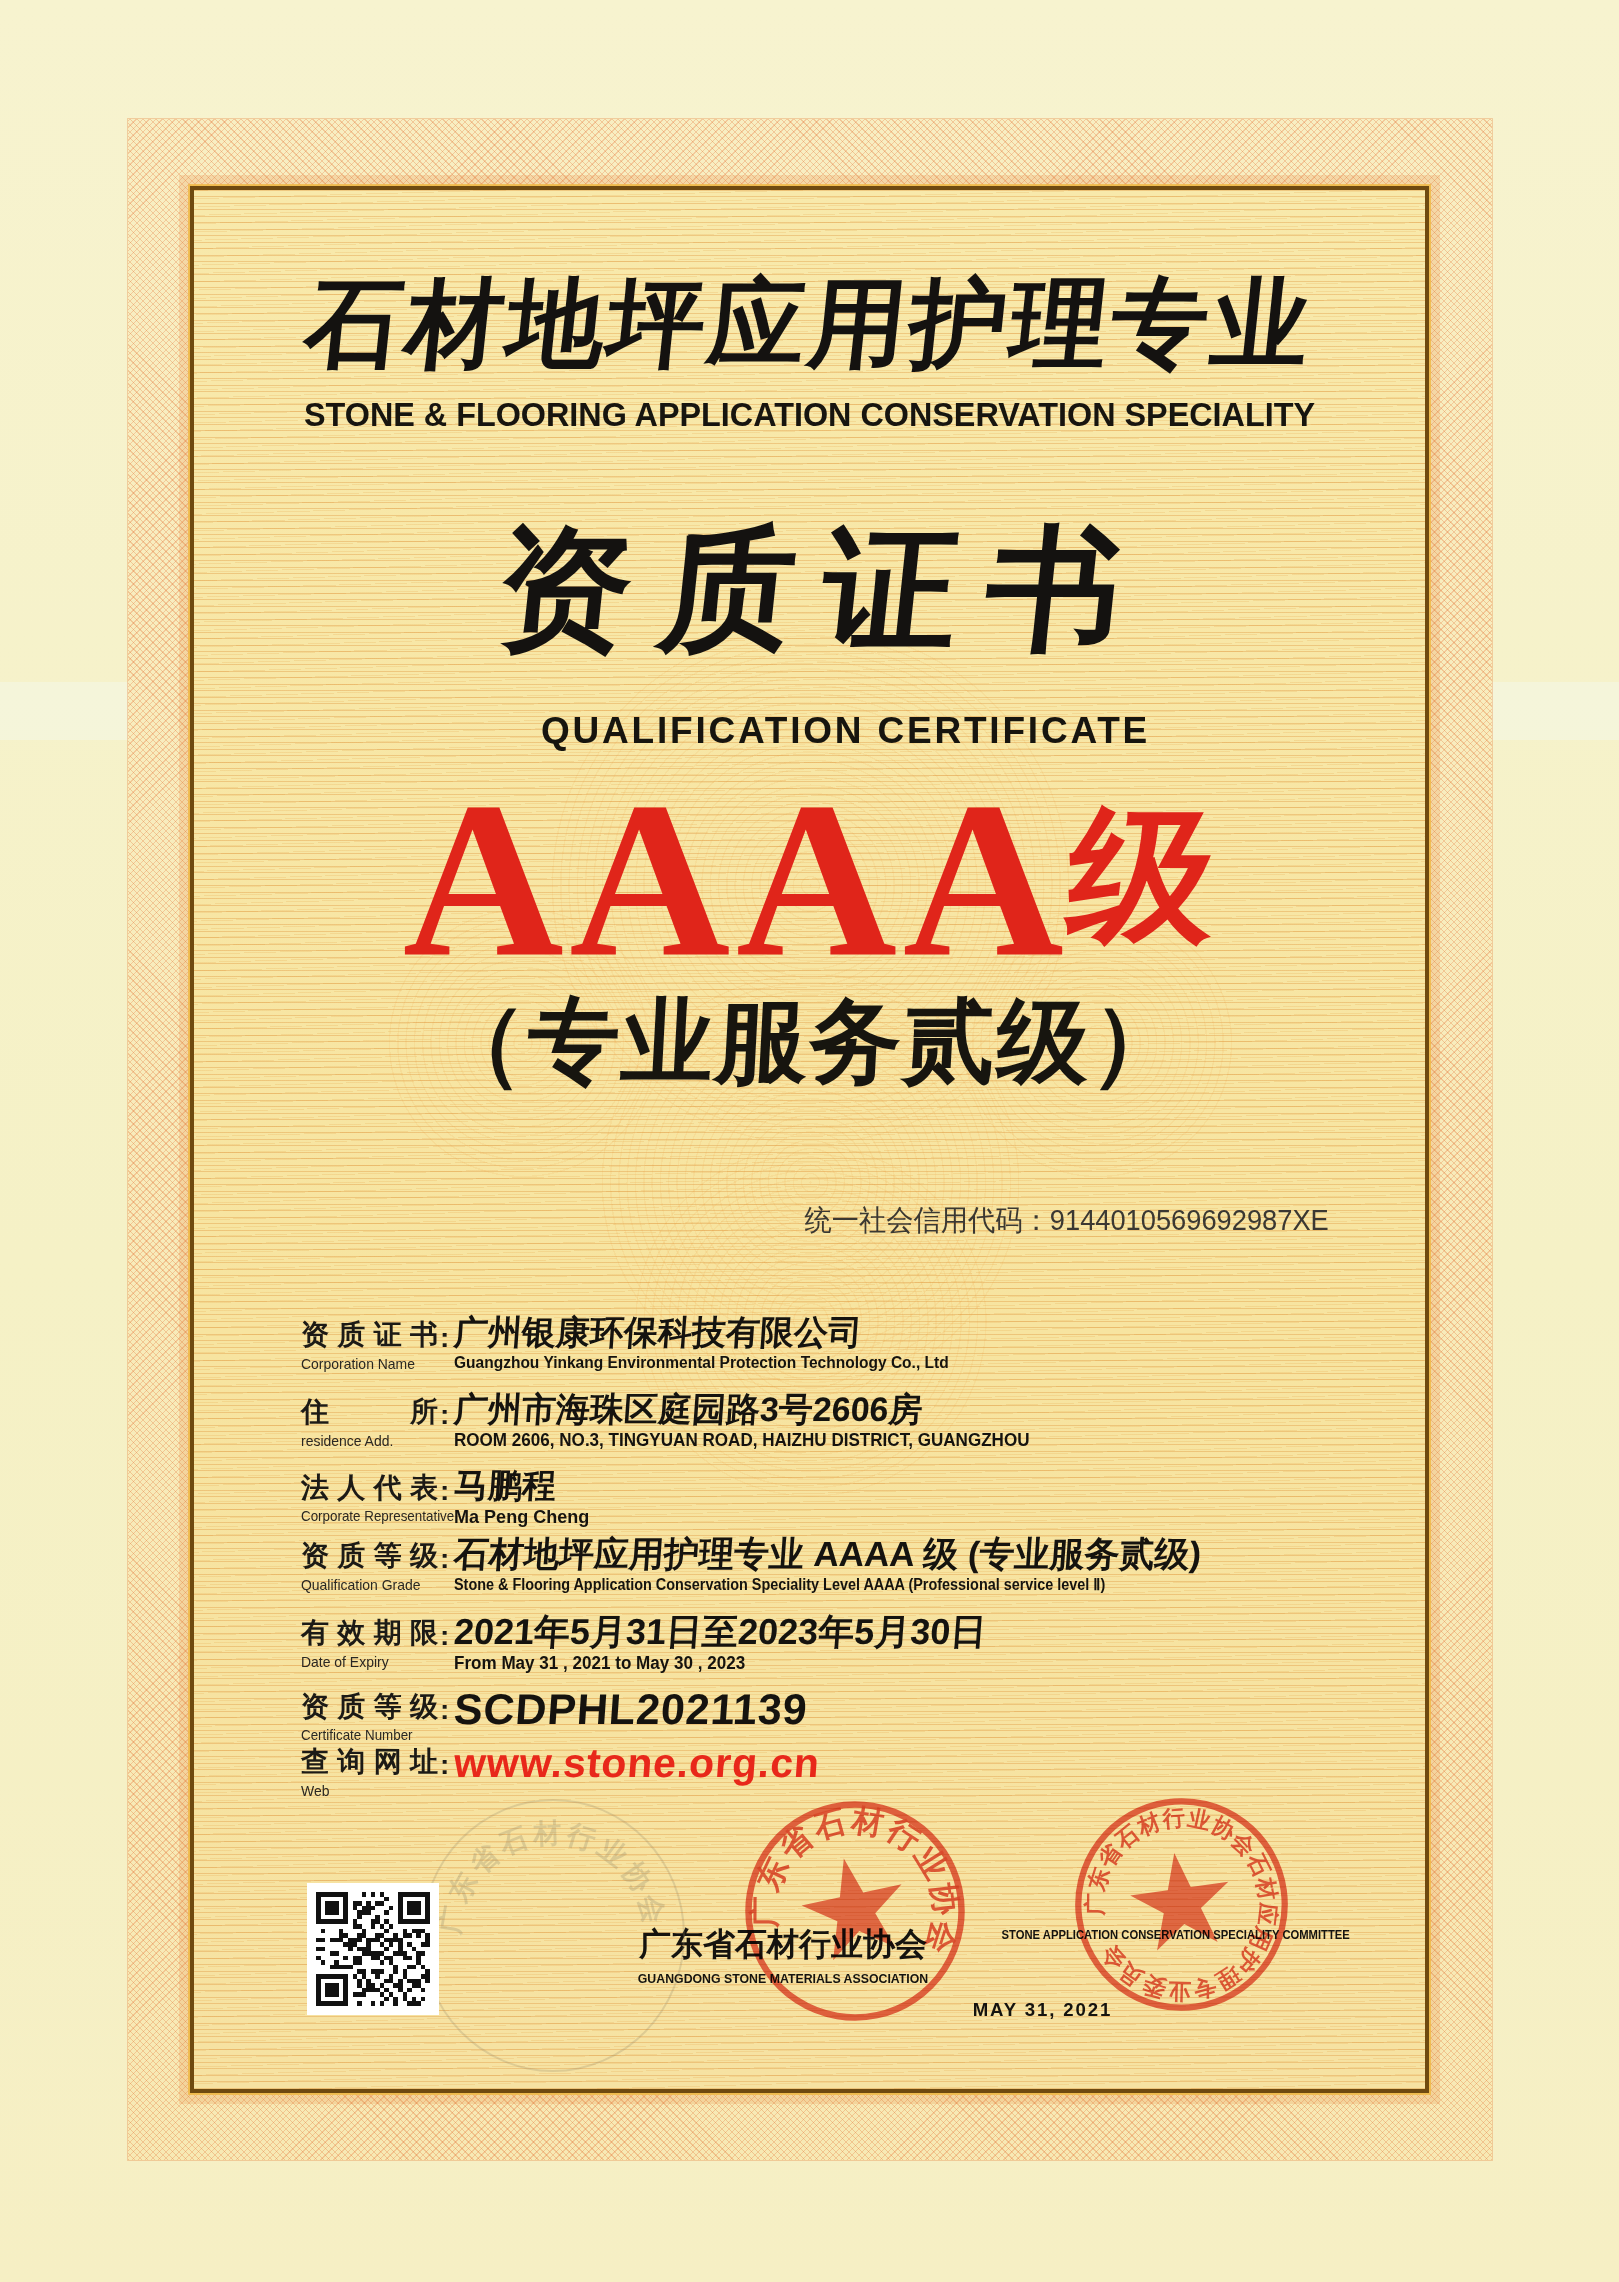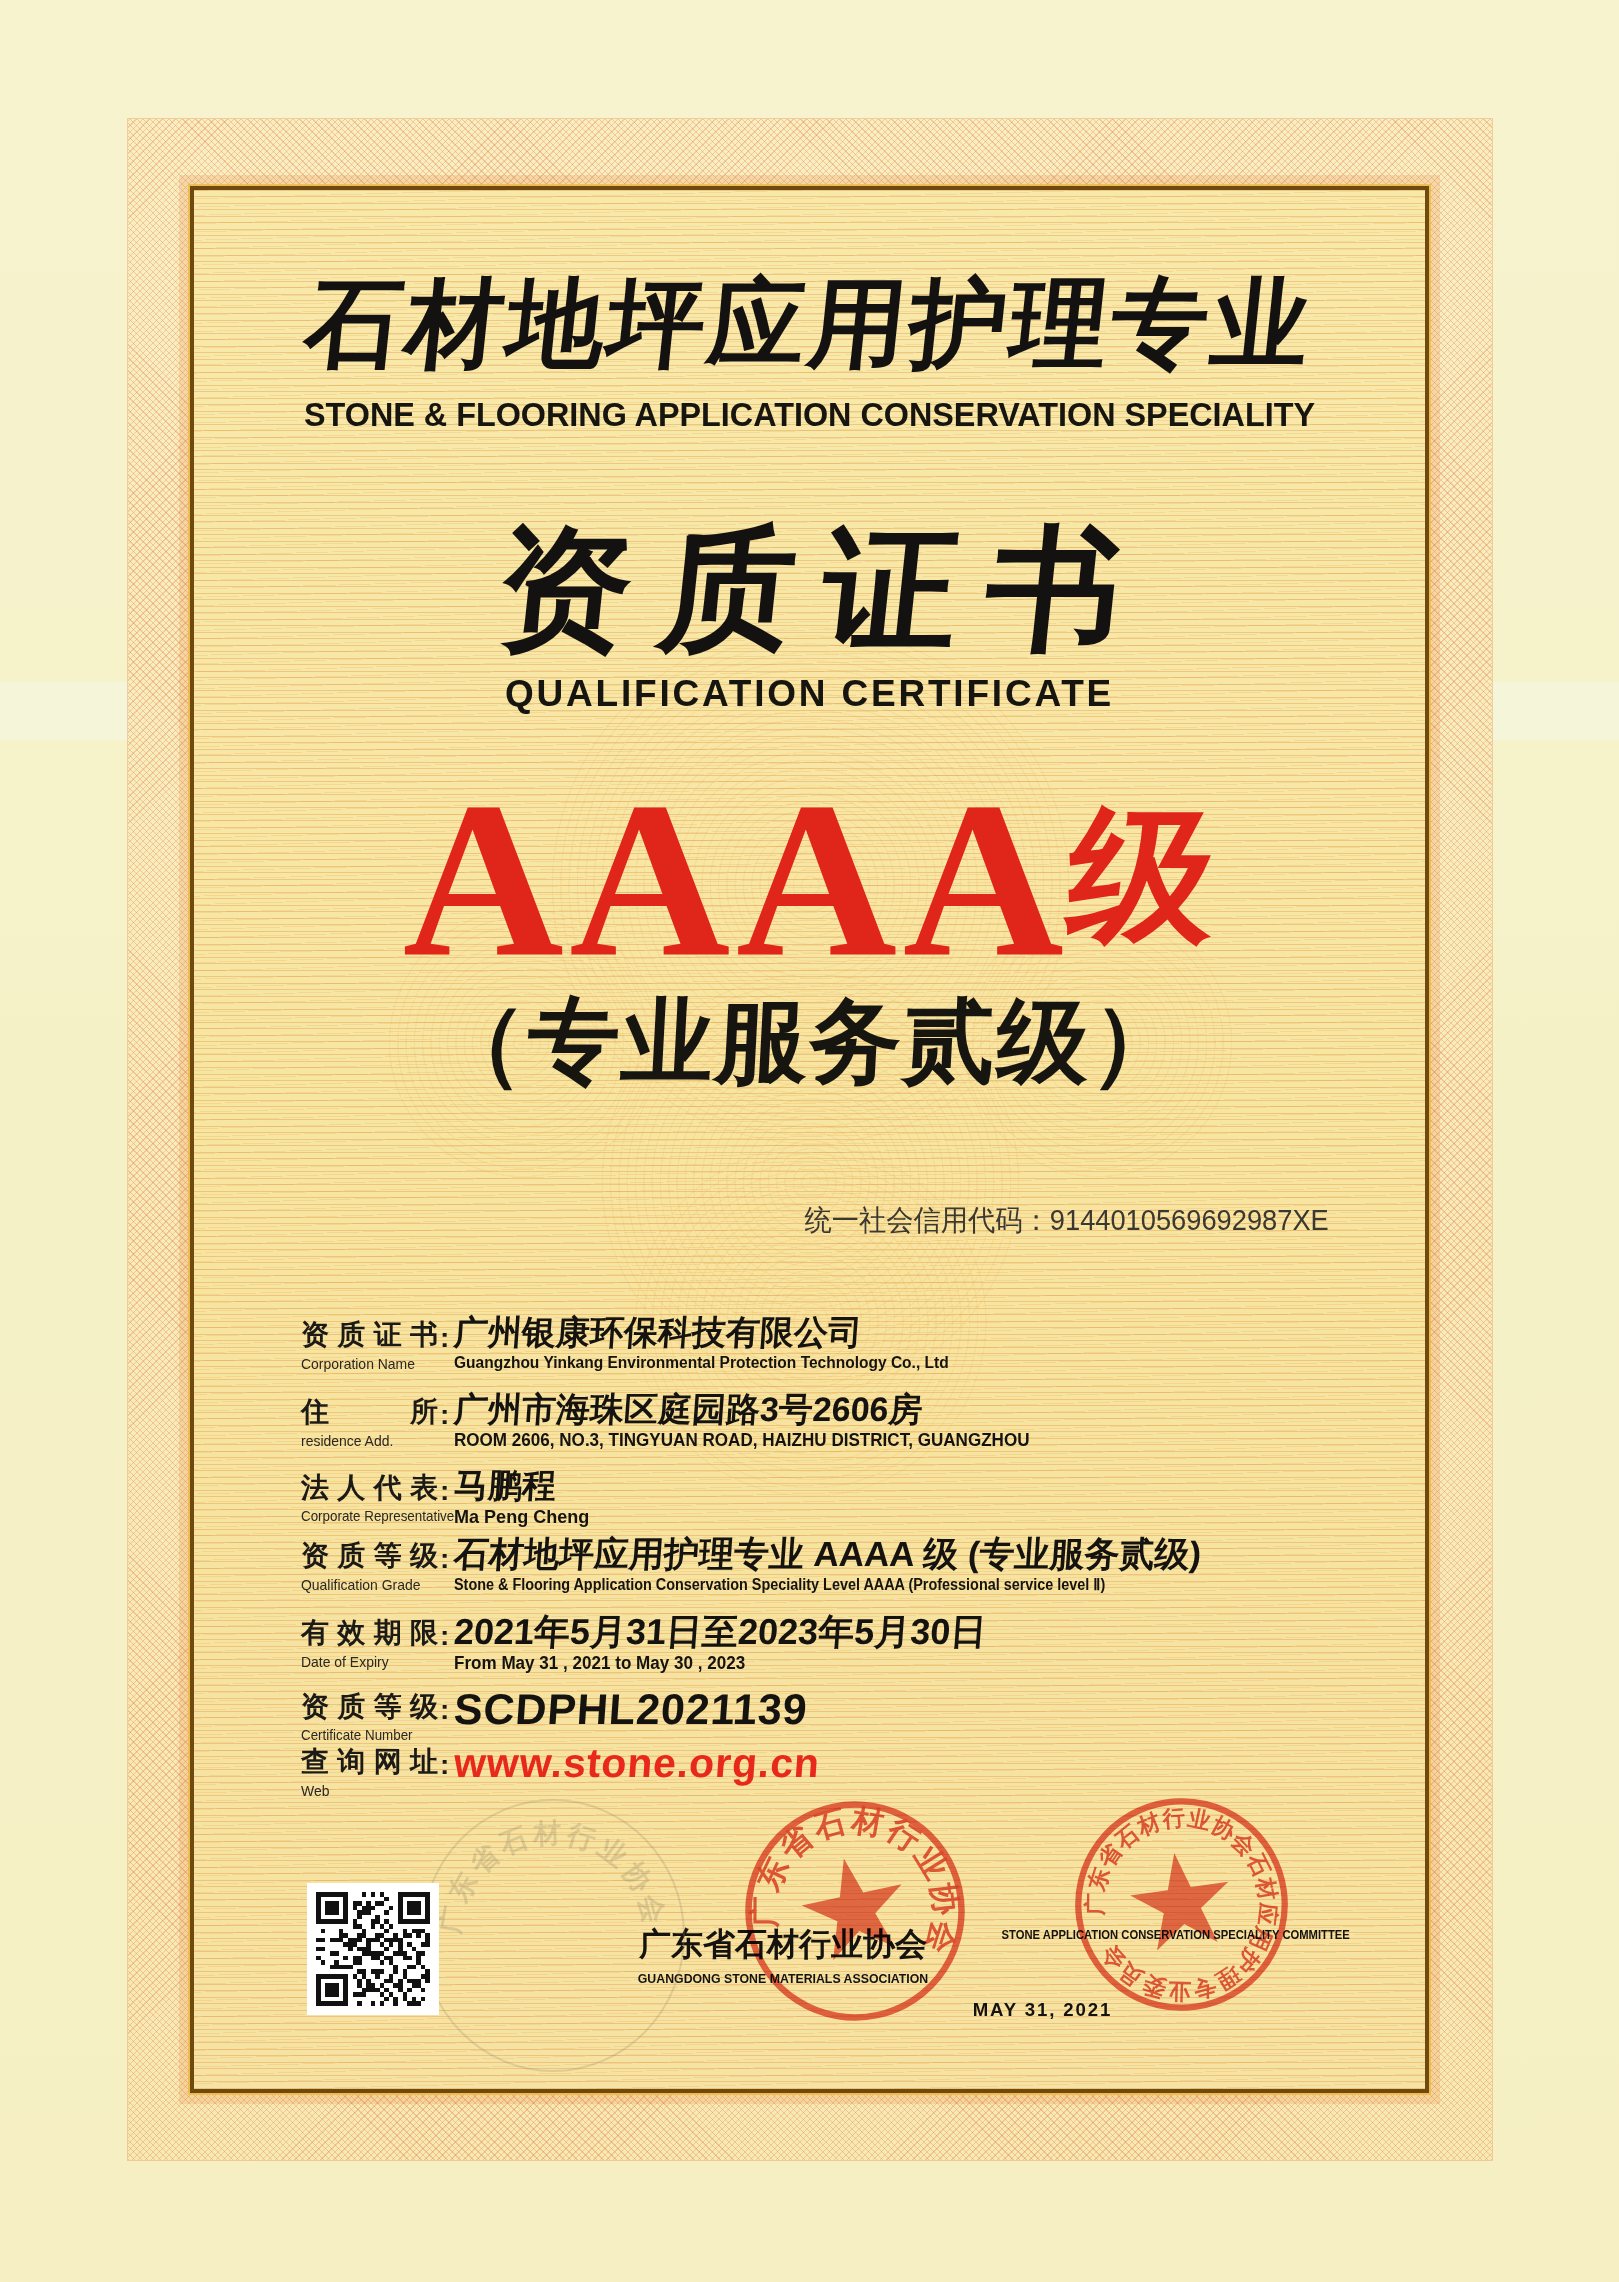--- a/index.html
+++ b/index.html
@@ -33,21 +33,21 @@
     box-shadow:0 0 0 1.9px rgba(238,185,70,.9), 0 0 0 11px rgba(226,115,45,.18);
   }
   .rosette{position:absolute;border-radius:50%;opacity:.5;pointer-events:none;
     background:repeating-radial-gradient(circle, rgba(236,150,52,.20) 0 1.4px, rgba(236,150,52,0) 1.4px 8.3px);
   }
   .centered{position:absolute;left:0;width:100%;text-align:center;}
   .cjk-head{font-weight:900;color:#141210;transform:skewX(-6deg);letter-spacing:3.7px;line-height:1;}
   .main-title{top:85px;font-size:97px;}
   .sub-en{top:208px;font-size:33px;font-weight:800;color:#17150f;letter-spacing:0;transform:scaleX(.98);line-height:1;}
   .cert-title{top:332px;font-size:135px;letter-spacing:28px;text-indent:28px;}
-  .cert-en{top:485px;font-size:37px;font-weight:800;color:#17150f;letter-spacing:2.8px;line-height:1;}
+  .cert-en{top:522px;font-size:37px;font-weight:800;color:#17150f;letter-spacing:2.8px;line-height:1;padding-left:36px;}
   .grade{top:603px;line-height:1;white-space:nowrap;}
   .grade .aaaa{font-family:"Liberation Serif","DejaVu Serif",serif;font-weight:700;font-size:223px;color:#e0251a;letter-spacing:5.6px;line-height:.78;vertical-align:top;}
   .grade .lvl{font-size:147px;font-weight:900;color:#e0251a;vertical-align:top;line-height:1;display:inline-block;margin-top:9.3px;transform:skewX(-5deg);}
   .grade-sub{top:805px;font-size:92px;font-weight:900;color:#17150f;letter-spacing:1.9px;line-height:1;transform:skewX(-3deg);}
   .credit{position:absolute;top:1011px;right:96px;font-size:29px;color:#3b3832;transform:scaleX(.94);transform-origin:right;white-space:nowrap;}
   
   .row{position:absolute;left:107px;right:37px;height:74px;}
   .lbl-cn{position:absolute;left:0;top:0;width:137px;font-size:28px;font-weight:600;color:#1c1a16;
     text-align:justify;text-align-last:justify;line-height:1.1;}
   .lbl-colon{position:absolute;left:139px;top:1.9px;font-size:28px;font-weight:600;color:#1c1a16;}

